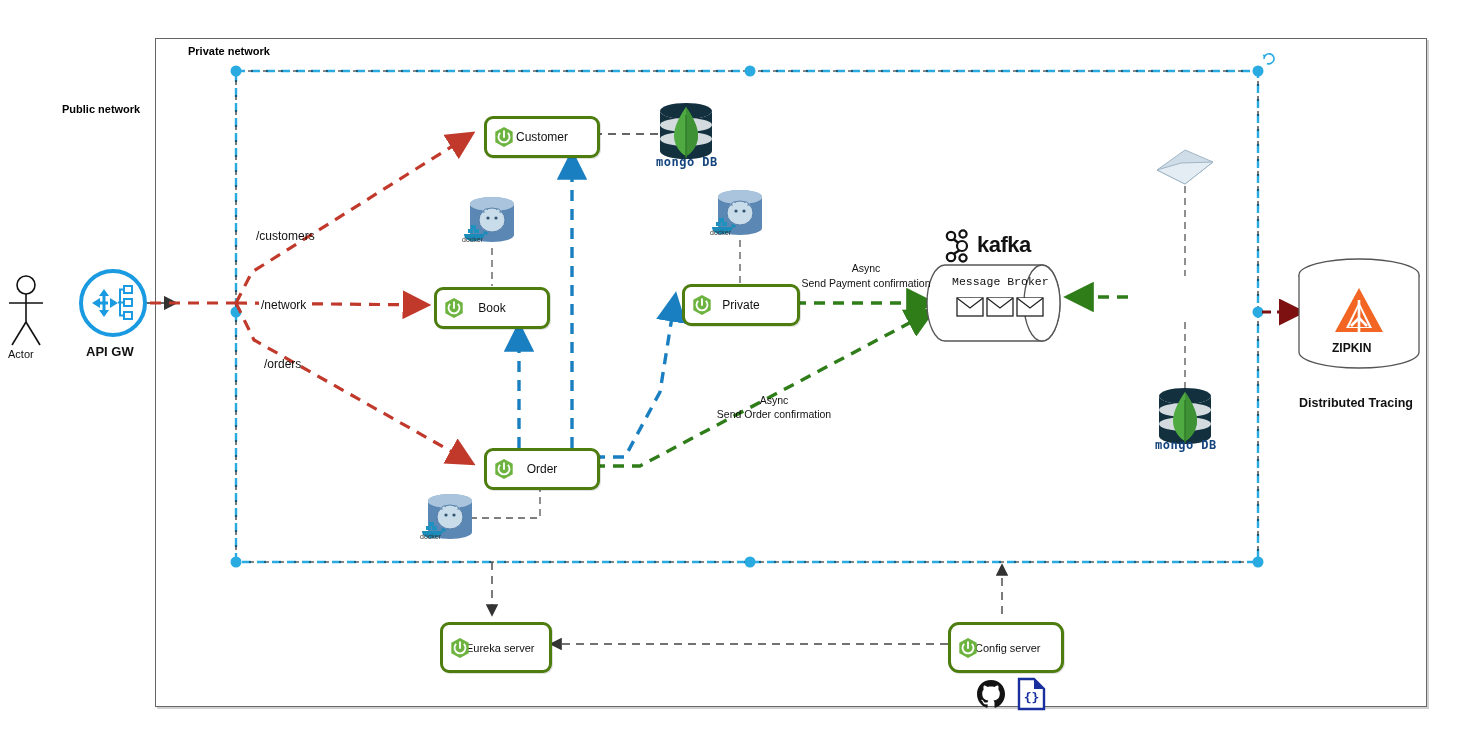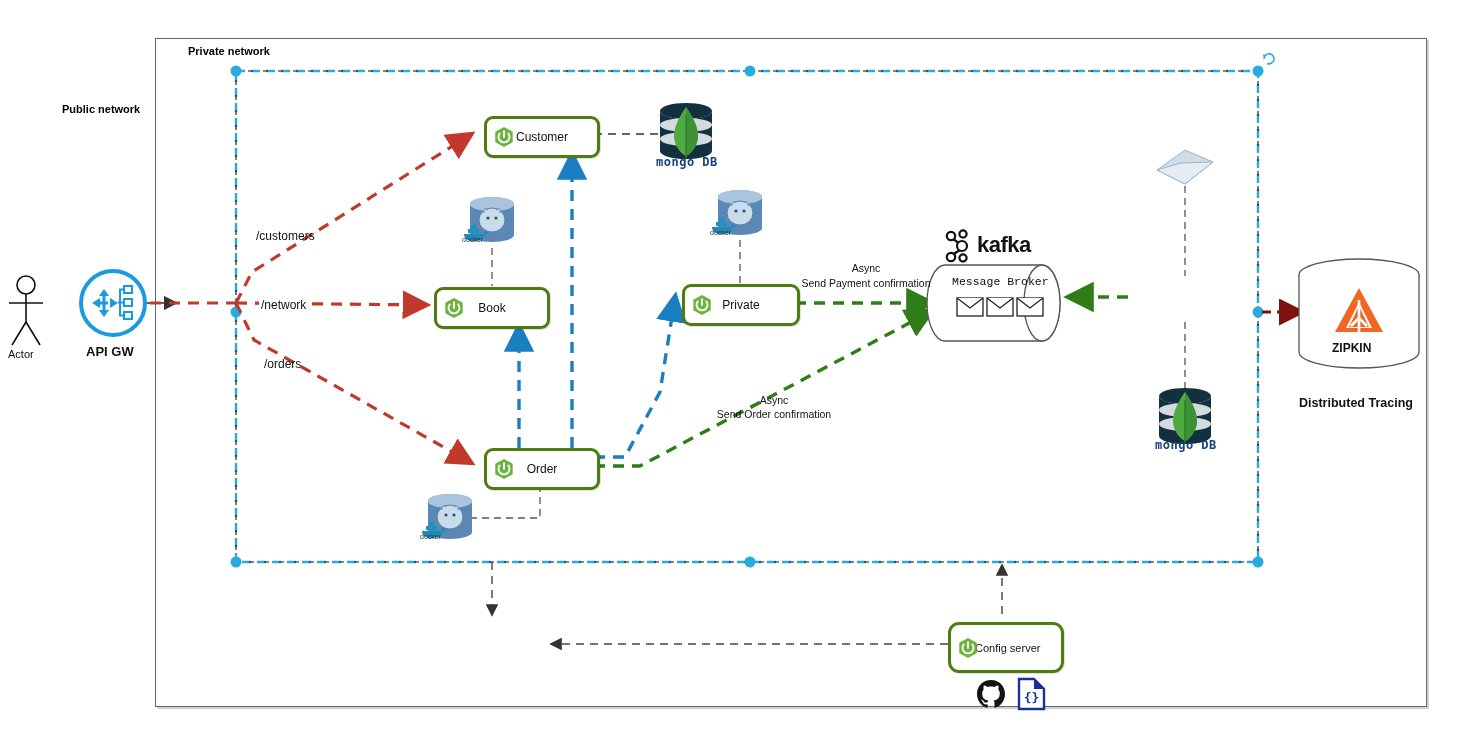--- a/index.html
+++ b/index.html
@@ -358,20 +358,28 @@
   <div class="svc" style="left:484px;top:448px;width:110px;height:36px;">
     <svg class="spring" viewBox="0 0 24 24">
       <path d="M12,1 L21.5,6.2 L21.5,17.8 L12,23 L2.5,17.8 L2.5,6.2 z" fill="#6db33f"></path>
       <path d="M12,5.5 L12,12" stroke="#fff" stroke-width="2" stroke-linecap="round"></path>
       <path d="M7.8,7.6 A6,6 0 1 0 16.2,7.6" fill="none" stroke="#fff" stroke-width="2"></path>
     </svg>
     <span class="lbl">Order</span>
   </div>
 
 
+  <div class="svc" style="left:440px;top:622px;width:106px;height:45px;">
+    <svg class="spring" viewBox="0 0 24 24">
+      <path d="M12,1 L21.5,6.2 L21.5,17.8 L12,23 L2.5,17.8 L2.5,6.2 z" fill="#6db33f"></path>
+      <path d="M12,5.5 L12,12" stroke="#fff" stroke-width="2" stroke-linecap="round"></path>
+      <path d="M7.8,7.6 A6,6 0 1 0 16.2,7.6" fill="none" stroke="#fff" stroke-width="2"></path>
+    </svg>
+    <span class="lbl" style="text-align:left;padding-left:23px;font-size:11px;">Eureka server</span>
+  </div>
 
   <div class="svc" style="left:948px;top:622px;width:110px;height:45px;border-radius:11px;">
     <svg class="spring" viewBox="0 0 24 24">
       <path d="M12,1 L21.5,6.2 L21.5,17.8 L12,23 L2.5,17.8 L2.5,6.2 z" fill="#6db33f"></path>
       <path d="M12,5.5 L12,12" stroke="#fff" stroke-width="2" stroke-linecap="round"></path>
       <path d="M7.8,7.6 A6,6 0 1 0 16.2,7.6" fill="none" stroke="#fff" stroke-width="2"></path>
     </svg>
     <span class="lbl" style="text-align:left;padding-left:24px;font-size:11px;">Config server</span>
   </div>
 

